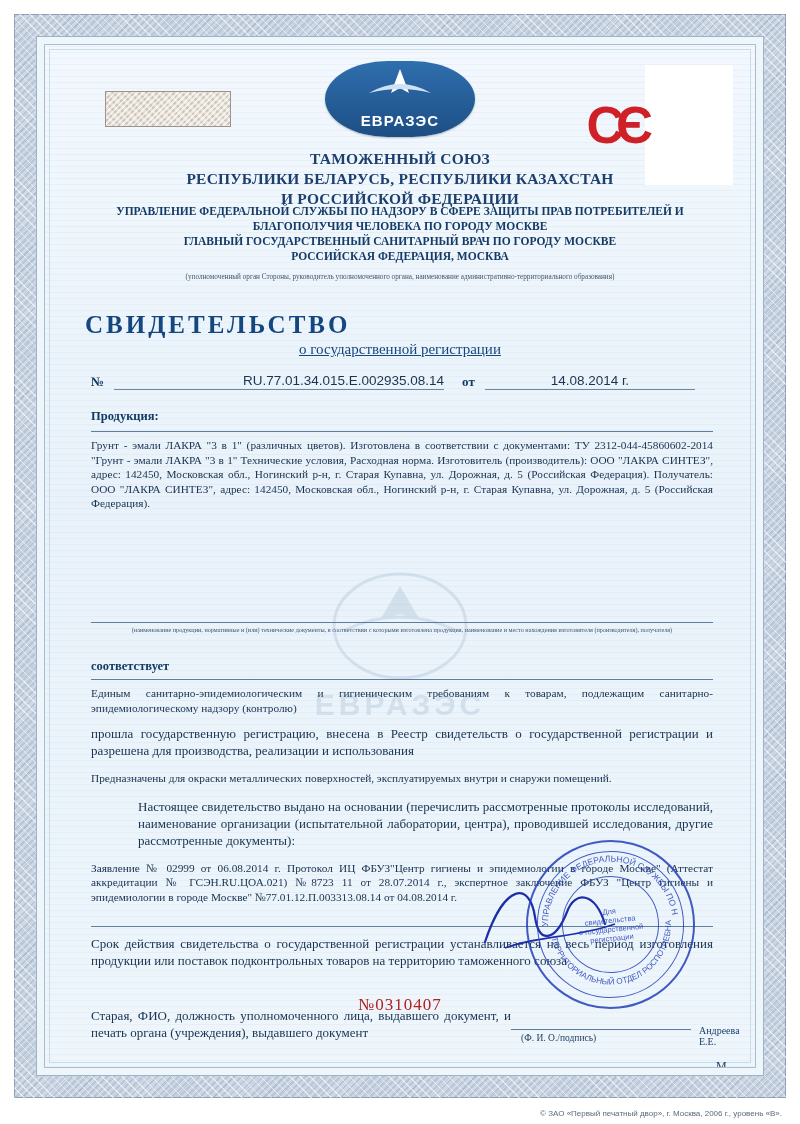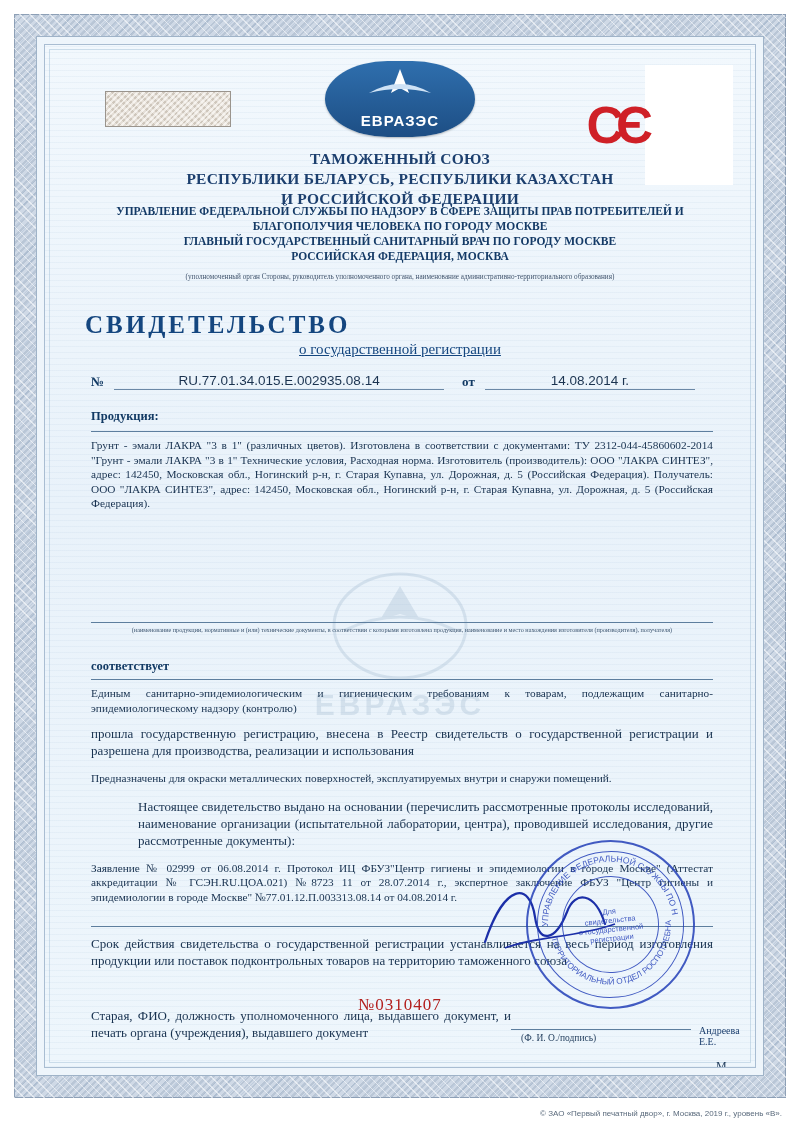--- a/index.html
+++ b/index.html
@@ -221,21 +221,21 @@
     </div>
 
     <div style="position:absolute;left:40px;right:40px;top:256px;">
       <div class="doc-name">СВИДЕТЕЛЬСТВО</div>
       <div class="doc-sub">о государственной регистрации</div>
     </div>
 
     <div style="position:absolute;left:46px;right:40px;top:328px;">
       <div class="numrow">
         <span class="nlabel">№</span>
-        <span class="underline nval" style="max-width:330px;">RU.77.01.34.015.Е.002935.08.14</span>
+        <span class="underline nval" style="max-width:330px;text-align:right;">RU.77.01.34.015.Е.002935.08.14</span>
         <span class="nlabel" style="margin-left:8px;">от</span>
         <span class="underline nval" style="max-width:210px;">14.08.2014 г.</span>
       </div>
     </div>
 
     <div style="position:absolute;left:46px;right:42px;top:364px;">
       <div class="label-bold">Продукция:</div>
       <div class="hr-line" style="margin-top:6px;margin-bottom:6px;"></div>
       <div class="body-text">Грунт - эмали ЛАКРА "3 в 1" (различных цветов). Изготовлена в соответствии с документами: ТУ 2312-044-45860602-2014 "Грунт - эмали ЛАКРА "3 в 1" Технические условия, Расходная норма. Изготовитель (производитель): ООО "ЛАКРА СИНТЕЗ", адрес: 142450, Московская обл., Ногинский р-н, г. Старая Купавна, ул. Дорожная, д. 5 (Российская Федерация).   Получатель: ООО "ЛАКРА СИНТЕЗ", адрес: 142450, Московская обл., Ногинский р-н, г. Старая Купавна, ул. Дорожная, д. 5 (Российская Федерация).</div>
       <div style="height:110px;"></div>
@@ -288,14 +288,14 @@
         <div>Для</div>
         <div>свидетельства</div>
         <div>о государственной</div>
         <div>регистрации</div>
       </div>
     </div>
 
     <div class="blanknum">№0310407</div>
   </div>
 
-  <div class="footer-note">© ЗАО «Первый печатный двор», г. Москва, 2019 г., уровень «В».</div>
+  <div class="footer-note">© ЗАО «Первый печатный двор», г. Москва, 2006 г., уровень «В».</div>
 </div>
 
 </body></html>

